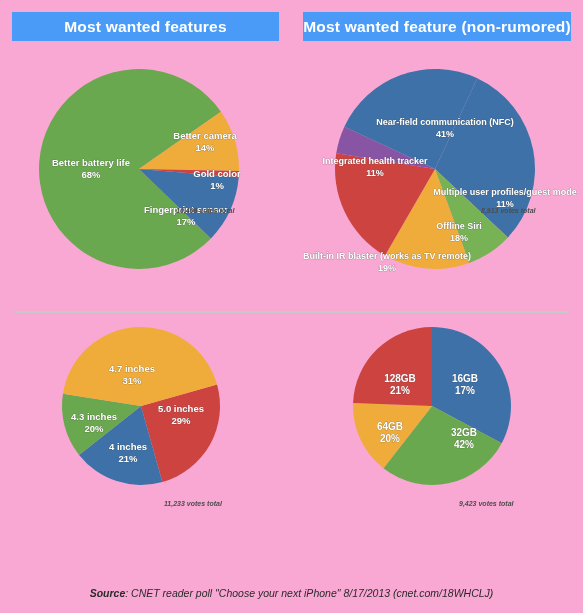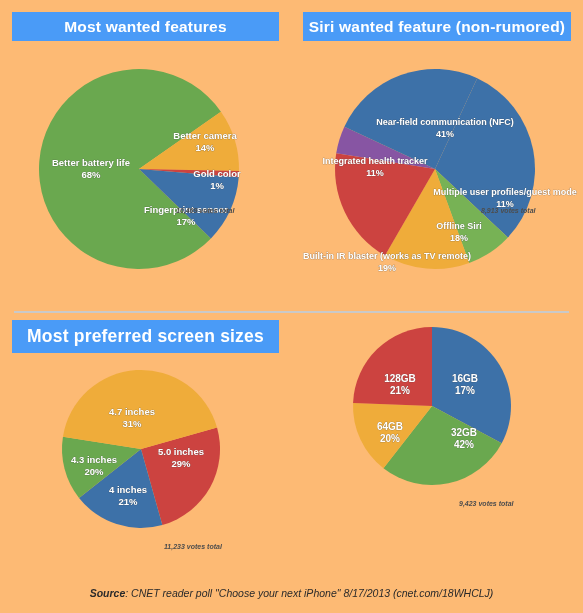--- a/index.html
+++ b/index.html
@@ -11,21 +11,21 @@
     width: 583px;
     height: 613px;
     font-family: "Liberation Sans", sans-serif;
     position: relative;
     overflow: hidden;
   }
   .infographic {
     width: 583px;
     height: 613px;
     position: relative;
-    background: #fdba74;
+    background: #f9a8d4;
     box-sizing: border-box;
   }
   .grid {
     display: grid;
     grid-template-columns: 291px 292px;
     grid-template-rows: 310px 250px;
     width: 583px;
   }
   .panel {
     position: relative;
@@ -135,21 +135,21 @@
 
             <text class="slice-label" x="47" y="44" text-anchor="middle" font-size="9.5">Fingerprint sensor</text>
             <text class="slice-label" x="47" y="56" text-anchor="middle" font-size="9.5">17%</text>
           </g>
         </svg>
         <div class="votes" style="left:176px; top:166px;">10,469 votes total</div>
       </div>
     </div>
 
     <div class="panel">
-      <div class="panel-title title-top">Siri wanted feature (non-rumored)</div>
+      <div class="panel-title title-top">Most wanted feature (non-rumored)</div>
       <div class="chart-area">
         <svg width="260" height="250" viewBox="0 0 260 250">
           <g transform="translate(128,128)">
 
             <path fill="#3d71a8" d="M 0 0 L 42.26 -90.63 A 100 100 0 0 1 72.90 68.44 Z"></path>
 
             <path fill="#77b255" d="M 0 0 L 72.90 68.44 A 100 100 0 0 1 34.20 93.97 Z"></path>
 
             <path fill="#efac3a" d="M 0 0 L 34.20 93.97 A 100 100 0 0 1 -50.00 86.60 Z"></path>
 
@@ -174,21 +174,20 @@
 
             <text class="slice-label" x="-60" y="-5" text-anchor="middle" font-size="9">Integrated health tracker</text>
             <text class="slice-label" x="-60" y="7" text-anchor="middle" font-size="9">11%</text>
           </g>
         </svg>
         <div class="votes" style="left:190px; top:166px;">8,913 votes total</div>
       </div>
     </div>
 
     <div class="panel">
-      <div class="panel-title title-bottom">Most preferred screen sizes</div>
       <div class="chart-area">
         <svg width="230" height="200" viewBox="0 0 230 200">
           <g transform="translate(110,96)">
 
             <path fill="#cc4340" d="M 0 0 L 76.04 -21.49 A 79 79 0 0 1 21.33 76.06 Z"></path>
 
             <path fill="#3d71a8" d="M 0 0 L 21.33 76.06 A 79 79 0 0 1 -61.96 48.99 Z"></path>
 
             <path fill="#6aa84f" d="M 0 0 L -61.96 48.99 A 79 79 0 0 1 -78.06 -12.20 Z"></path>
 

